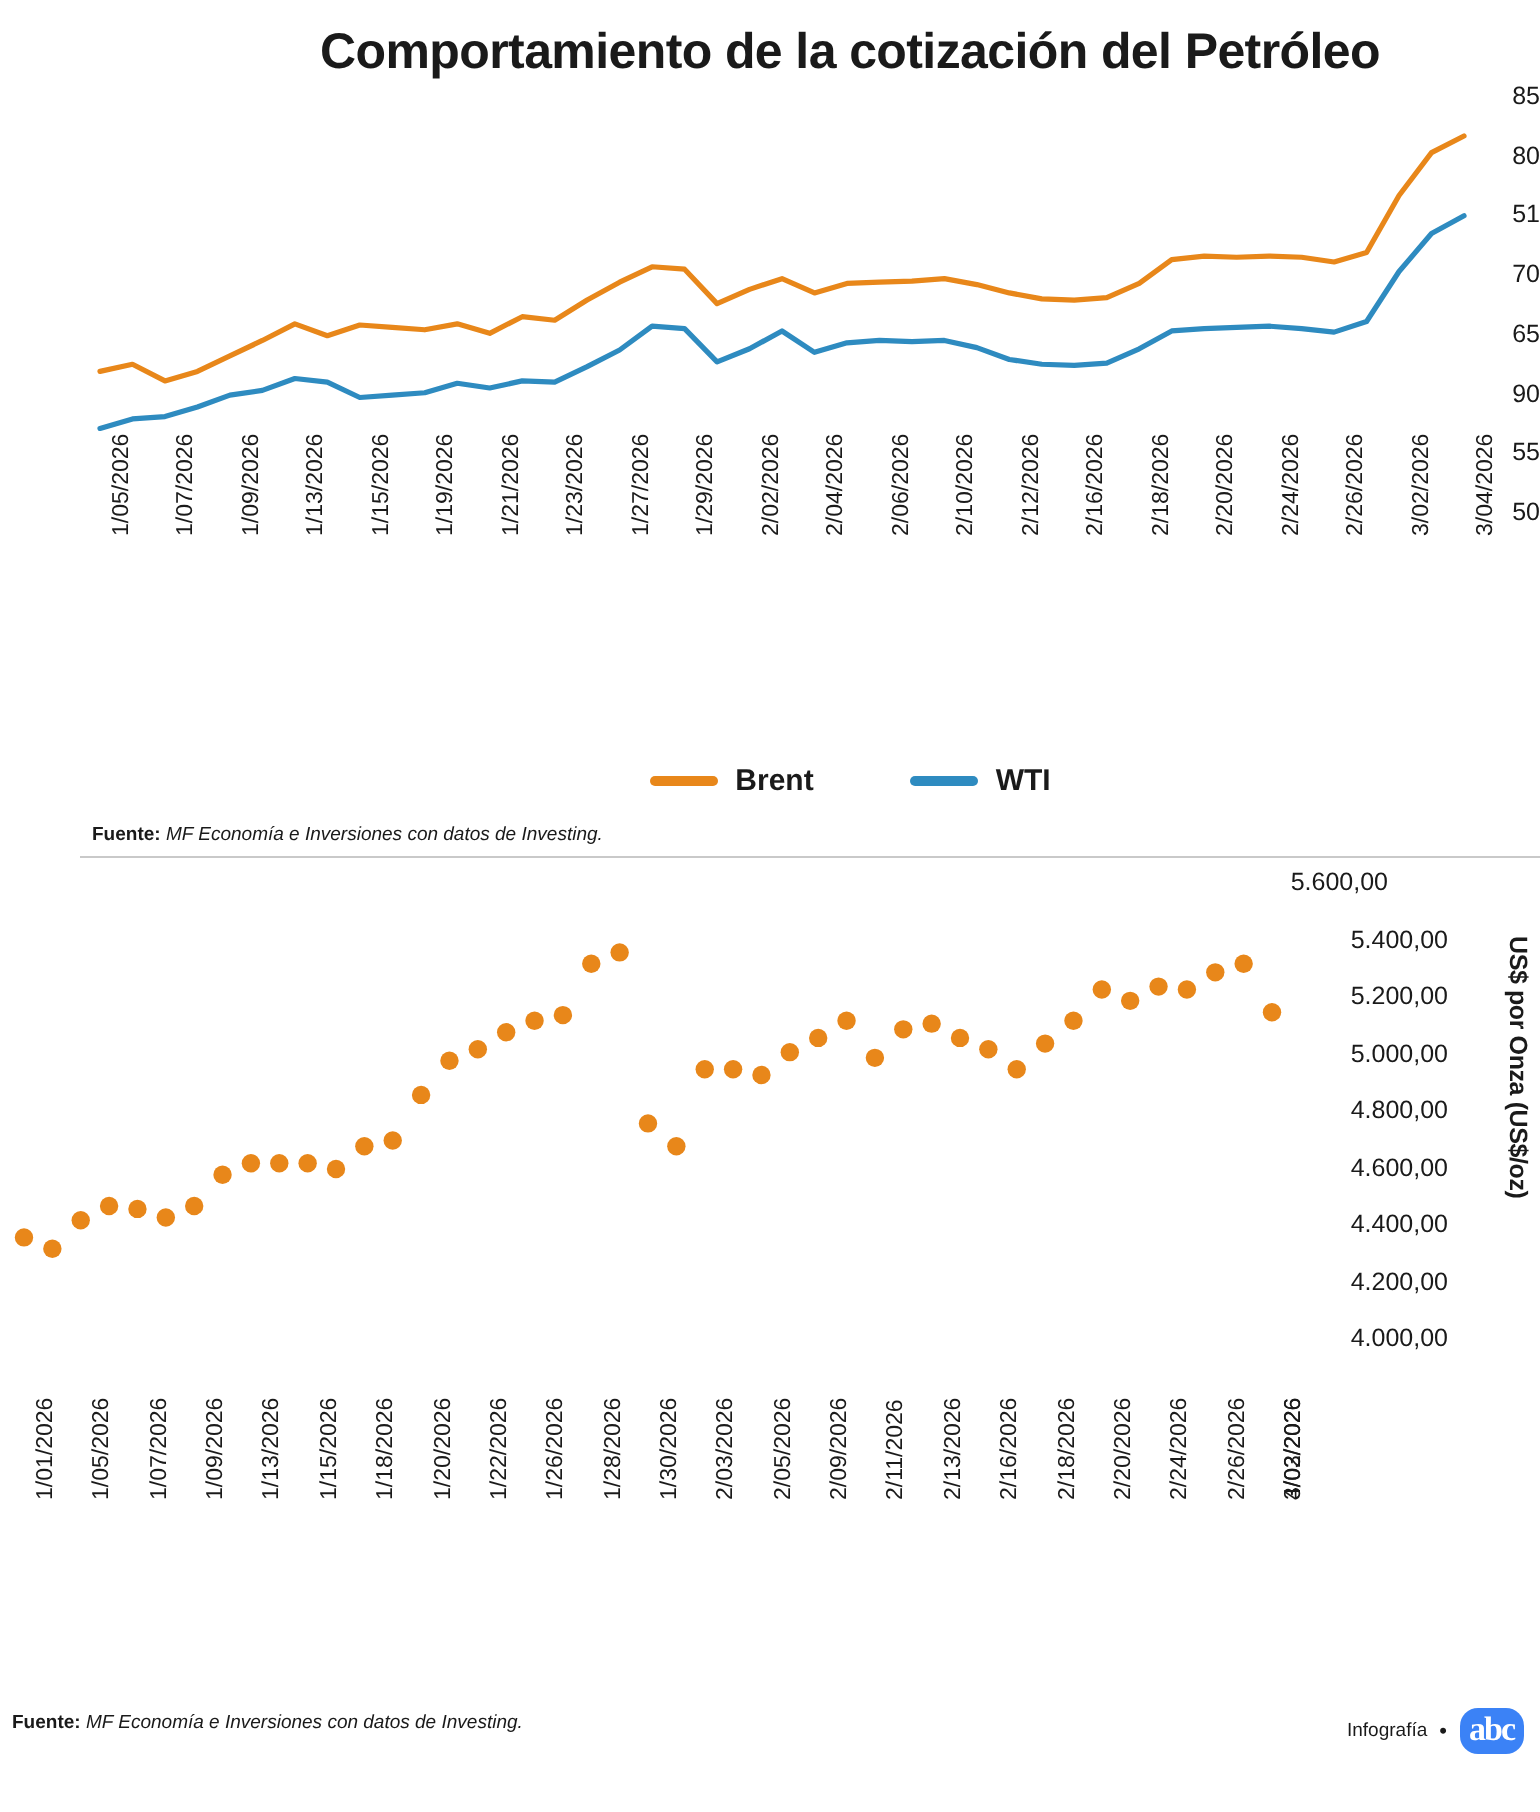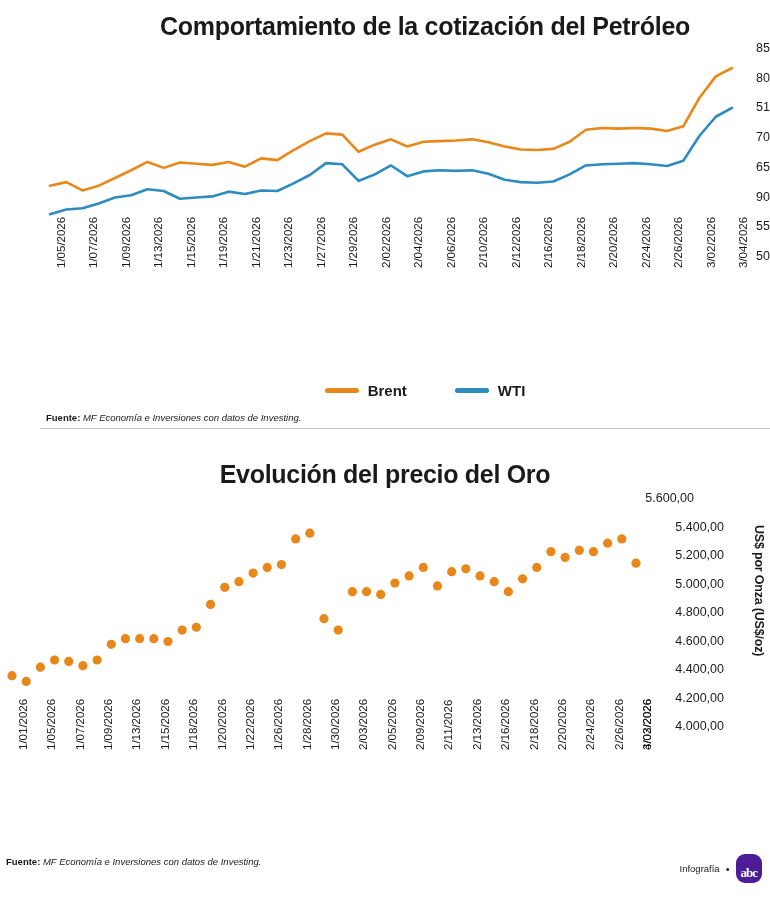--- a/index.html
+++ b/index.html
@@ -91,25 +91,25 @@
     position: absolute;
     right: 8px;
     font-size: 9.5px;
     display: flex;
     align-items: center;
     gap: 6px;
   }
   .footer-right .dot { font-size: 11px; }
   .logo {
     font-weight: bold;
-    font-size: 13px;
+    font-size: 17px;
     letter-spacing: -1px;
-    background: #4c1d95;
+    background: #3b82f6;
     color: #fff;
-    padding: 11px 5px 2px 5px;
+    padding: 1px 5px 2px 5px;
     border-radius: 9px;
     font-family: "Liberation Serif", serif;
   }
 
   svg { display: block; }
 </style>
 </head>
 <body>
 
 <section class="panel" id="panel-oil">
@@ -173,21 +173,20 @@
 
   <div class="source" style="top:412px;">
     <b>Fuente:</b>
     <i>MF Economía e Inversiones con datos de Investing.</i>
   </div>
 
   <div class="divider" style="top:428px;"></div>
 </section>
 
 <section class="panel" id="panel-gold">
-  <h1 class="title">Evolución del precio del Oro</h1>
 
   <div class="plot-wrap">
     <svg id="gold-svg" width="770" height="260" viewBox="0 0 770 260">
         <circle cx="12.00" cy="186.70" r="4.6" fill="#E8871A"></circle>
         <circle cx="26.18" cy="192.40" r="4.6" fill="#E8871A"></circle>
         <circle cx="40.36" cy="178.15" r="4.6" fill="#E8871A"></circle>
         <circle cx="54.55" cy="171.02" r="4.6" fill="#E8871A"></circle>
         <circle cx="68.73" cy="172.45" r="4.6" fill="#E8871A"></circle>
         <circle cx="82.91" cy="176.72" r="4.6" fill="#E8871A"></circle>
         <circle cx="97.09" cy="171.02" r="4.6" fill="#E8871A"></circle>

